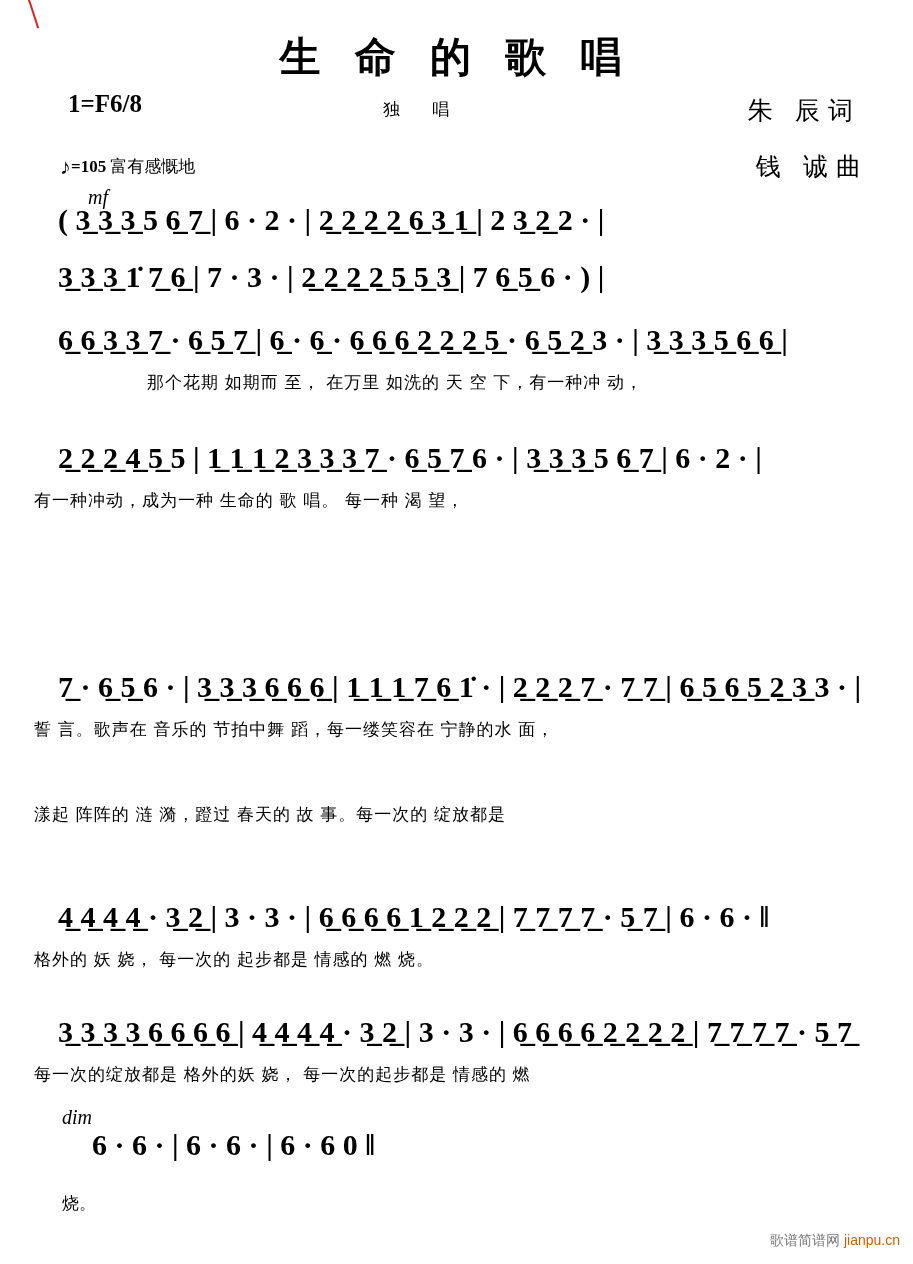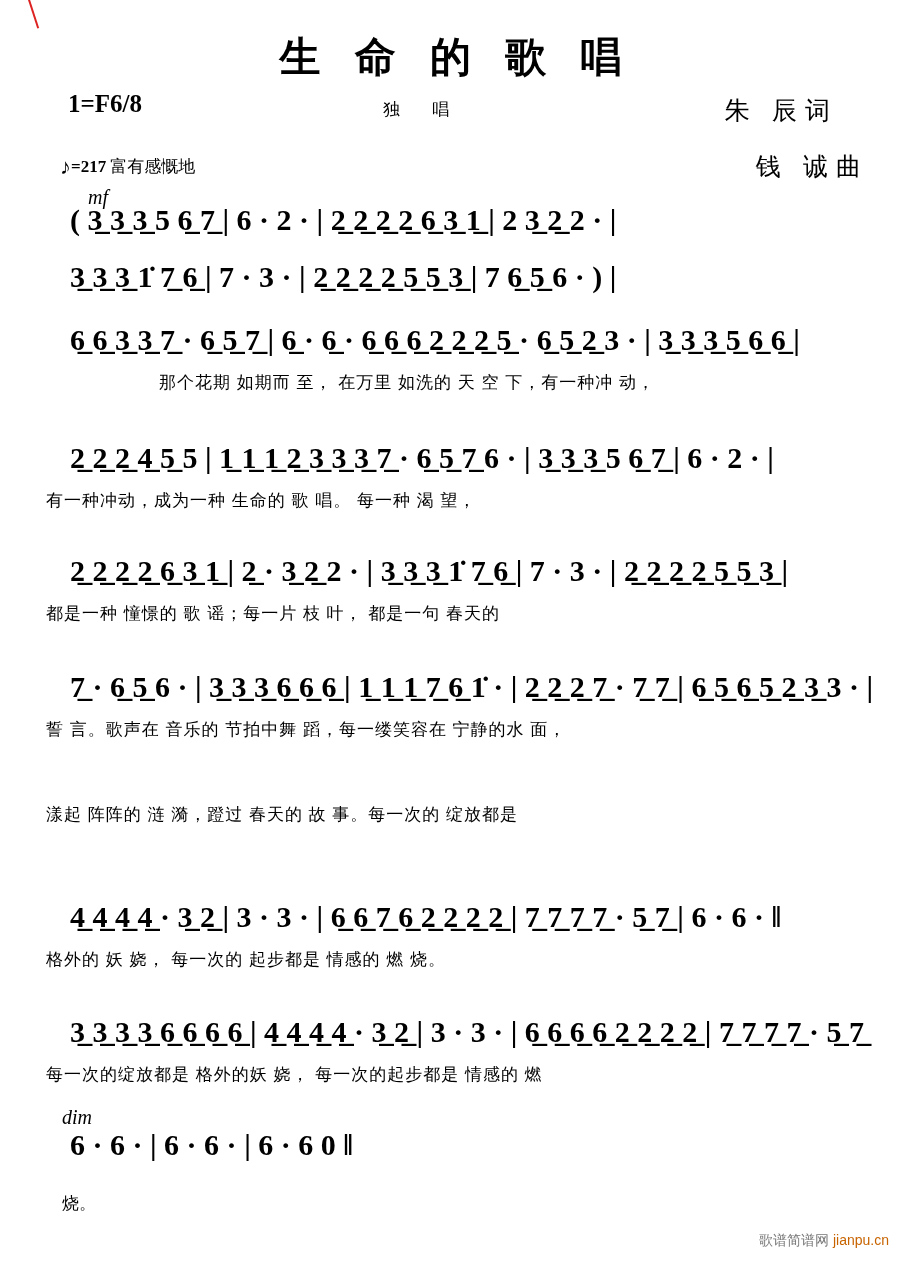--- a/index.html
+++ b/index.html
@@ -32,21 +32,21 @@
   .key-sig {
     position:absolute; left:68px; top:90px;
     font-size:25px; font-weight:bold;
     font-family:"Liberation Serif", serif;
   }
   .subtitle {
     position:absolute; left:383px; top:98px;
     font-size:17px; letter-spacing:14px;
   }
   .lyricist {
-    position:absolute; right:75px; top:94px;
+    position:absolute; right:52px; top:94px;
     font-size:25px; letter-spacing:8px;
   }
   .composer {
     position:absolute; right:44px; top:150px;
     font-size:25px; letter-spacing:8px;
   }
   .tempo {
     position:absolute; left:60px; top:152px;
     font-size:17px; font-weight:bold;
     white-space:nowrap;
@@ -60,40 +60,40 @@
     font-style:italic; font-weight:normal; font-size:20px;
   }
   .dim {
     position:absolute; left:62px; top:1106px;
     font-style:italic; font-size:20px;
     font-family:"Liberation Serif", serif;
     text-align:center;
   }
 
   
-  .system { position:absolute; left:12px; width:756px; }
+  .system { position:absolute; left:0; width:756px; }
   .notes {
     font-size:30px; font-weight:bold;
     font-family:"Liberation Serif", serif;
     white-space:nowrap;
     padding-left:58px;
     letter-spacing:0px;
     line-height:1.0;
   }
   .lyrics {
     font-size:17px;
     font-family:"Liberation Sans", sans-serif;
     white-space:nowrap;
     padding-left:34px;
     letter-spacing:1px;
     margin-top:16px;
   }
 
   .watermark {
-    position:absolute; right:24px; bottom:14px;
+    position:absolute; right:13px; bottom:14px;
     font-size:14px; color:#777;
     font-family:"Liberation Sans", sans-serif;
   }
   .watermark .brand { color:#c86400; }
 
   .lastlyric {
     position:absolute; left:62px; top:1192px;
     font-size:17px; font-family:"Liberation Sans", sans-serif;
   }
 </style>
@@ -105,21 +105,21 @@
   <div class="corner-mark"></div>
 
   <div class="title">生 命 的 歌 唱</div>
 
   <div class="key-sig">1=F6/8</div>
   <div class="subtitle">独    唱</div>
   <div class="lyricist">朱  辰词</div>
   <div class="composer">钱  诚曲</div>
 
   <div class="tempo">
-    <span class="note">♪</span><span>=217</span><span class="expr">富有感慨地</span>
+    <span class="note">♪</span><span>=105</span><span class="expr">富有感慨地</span>
   </div>
 
   <div class="mf">mf</div>
   <div class="dim">dim</div>
 
   <div class="system" style="top:205px;">
     <div class="notes">( 3̲ 3̲ 3̲   5    6̲ 7̲ | 6 ·  2   · | 2̲ 2̲ 2̲ 2̲    6̲ 3̲ 1̲ | 2    3̲ 2̲    2   ·  |</div>
   </div>
 
   <div class="system" style="top:262px;">
@@ -129,45 +129,41 @@
   <div class="system" style="top:325px;text-align:center;">
     <div class="notes">6̲ 6̲ 3̲ 3̲   7̲ · 6̲ 5̲ 7̲ | 6̲ · 6̲ ·   6̲ 6̲ 6̲   2̲ 2̲ 2̲   5̲ · 6̲ 5̲ 2̲   3 · | 3̲ 3̲ 3̲ 5̲ 6̲ 6̲ |</div>
     <div class="lyrics">那个花期 如期而    至，      在万里   如洗的 天  空   下，有一种冲 动，</div>
   </div>
 
   <div class="system" style="top:443px;">
     <div class="notes">2̲ 2̲ 2̲ 4̲ 5̲ 5 | 1̲ 1̲ 1̲ 2̲   3̲ 3̲ 3̲   7̲ · 6̲ 5̲ 7̲   6 · | 3̲ 3̲ 3̲    5    6̲ 7̲ | 6 · 2 · |</div>
     <div class="lyrics">有一种冲动，成为一种  生命的  歌        唱。 每一种    渴       望，</div>
   </div>
 
-  <div class="system" style="top:556px;">
-    <div class="notes">2̲ 2̲ 2̲ 2̲    6̲ 3̲ 1̲ | 2̲ · 3̲ 2̲   2 · | 3̲ 3̲ 3̲   1̇ 7̲ 6̲ | 7 ·  3 · | 2̲ 2̲ 2̲ 2̲    5̲ 5̲ 3̲ |</div>
-    <div class="lyrics">都是一种   憧憬的 歌      谣；每一片 枝     叶，      都是一句  春天的</div>
-  </div>
 
   <div class="system" style="top:672px;">
     <div class="notes">7̲ · 6̲ 5̲   6 · | 3̲ 3̲ 3̲    6̲ 6̲ 6̲ | 1̲ 1̲ 1̲ 7̲ 6̲   1̇ · | 2̲ 2̲ 2̲ 7̲ · 7̲ 7̲ | 6̲ 5̲ 6̲ 5̲ 2̲ 3̲   3 · |</div>
     <div class="lyrics">誓        言。歌声在  音乐的  节拍中舞      蹈，每一缕笑容在  宁静的水  面，</div>
   </div>
 
   <div class="system" style="top:787px;">
     <div class="lyrics">漾起  阵阵的 涟       漪，蹬过  春天的 故      事。每一次的  绽放都是</div>
   </div>
 
   <div class="system" style="top:902px;">
-    <div class="notes">4̲ 4̲ 4̲    4̲ · 3̲ 2̲ | 3 ·    3 · | 6̲ 6̲ 7̲ 6̲   2̲ 2̲ 2̲ 2̲ | 7̲ 7̲ 7̲    7̲ · 5̲ 7̲ | 6 ·    6 · ‖</div>
+    <div class="notes">4̲ 4̲ 4̲    4̲ · 3̲ 2̲ | 3 ·    3 · | 6̲ 6̲ 6̲ 6̲   1̲ 2̲ 2̲ 2̲ | 7̲ 7̲ 7̲    7̲ · 5̲ 7̲ | 6 ·    6 · ‖</div>
     <div class="lyrics">格外的  妖     娆，    每一次的  起步都是 情感的  燃    烧。</div>
   </div>
 
   <div class="system" style="top:1017px;">
     <div class="notes">3̲ 3̲ 3̲ 3̲ 6̲ 6̲ 6̲ 6̲ | 4̲ 4̲ 4̲ 4̲ · 3̲ 2̲ | 3 · 3 · | 6̲ 6̲ 6̲ 6̲ 2̲ 2̲ 2̲ 2̲ | 7̲ 7̲ 7̲    7̲ · 5̲ 7̲</div>
     <div class="lyrics">每一次的绽放都是 格外的妖       娆，   每一次的起步都是 情感的   燃</div>
   </div>
 
-  <div class="system" style="top:1130px;">
+  <div class="system" style="top:1130px;padding-left:34px;">
     <div class="notes">6  ·   6  ·  | 6  ·   6  ·  | 6  ·   6    0  ‖</div>
   </div>
   <div class="lastlyric">烧。</div>
 
   <div class="watermark">
     <span>歌谱简谱网</span>
     <span class="brand">jianpu.cn</span>
   </div>
 
 </div>

